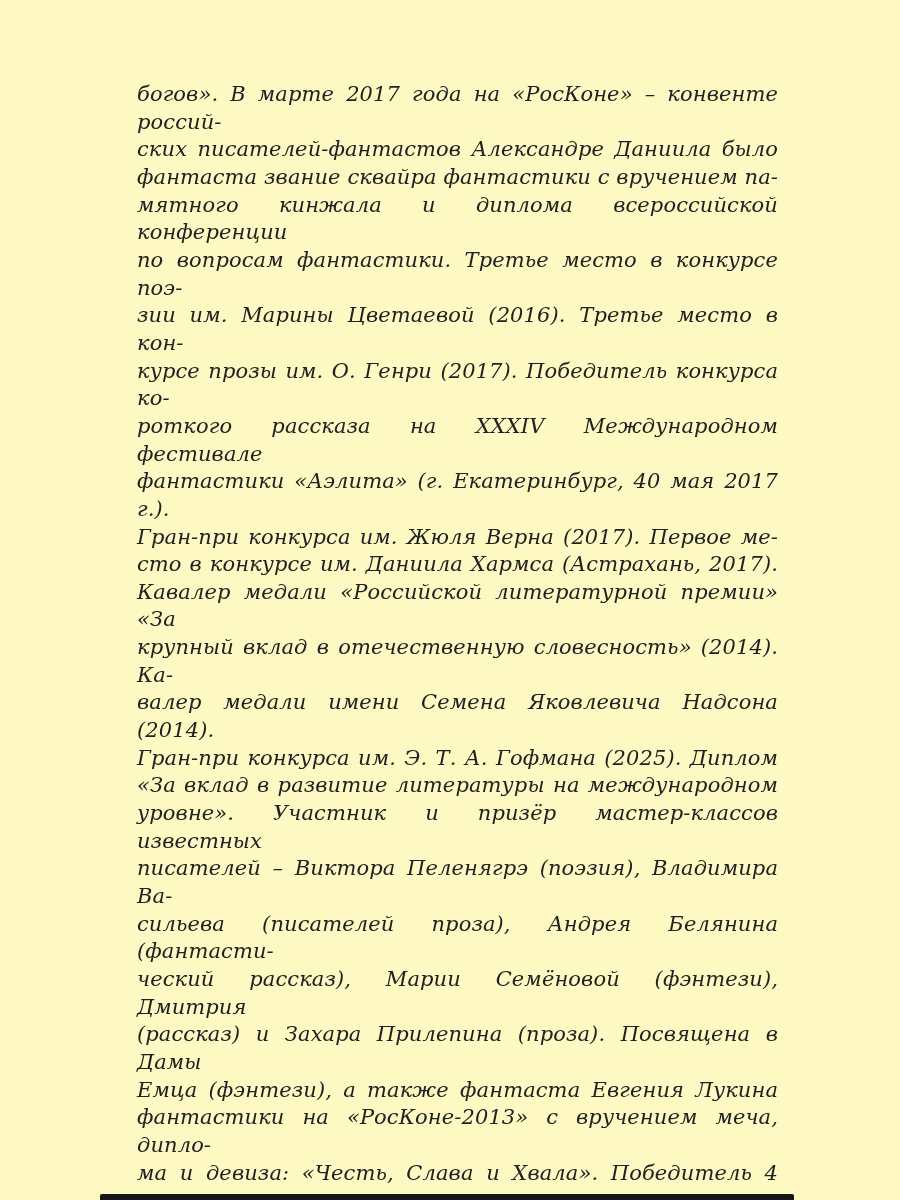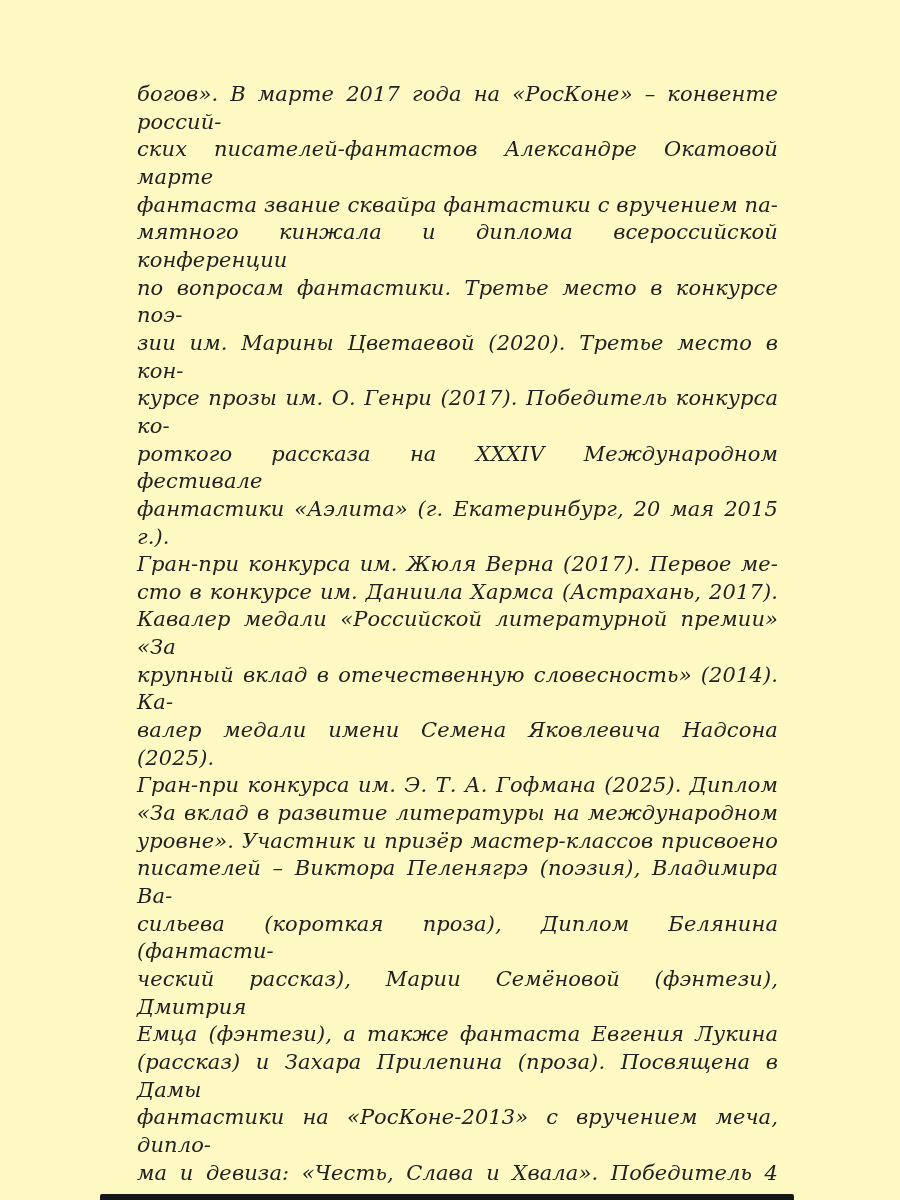--- a/index.html
+++ b/index.html
@@ -40,38 +40,38 @@
     background: #161616;
     border-radius: 2px 2px 0 0;
   }
 </style>
 </head>
 <body>
 
 <div class="page">
   <div class="text-block">
       <div class="line">богов». В марте 2017 года на «РосКоне» – конвенте россий-</div>
-      <div class="line">ских писателей-фантастов Александре Окатовой марте</div>
+      <div class="line">ских писателей-фантастов Александре Даниила было</div>
       <div class="line">фантаста звание сквайра фантастики с вручением па-</div>
       <div class="line">мятного кинжала и диплома всероссийской конференции</div>
       <div class="line">по вопросам фантастики. Третье место в конкурсе поэ-</div>
-      <div class="line">зии им. Марины Цветаевой (2020). Третье место в кон-</div>
+      <div class="line">зии им. Марины Цветаевой (2016). Третье место в кон-</div>
       <div class="line">курсе прозы им. О. Генри (2017). Победитель конкурса ко-</div>
       <div class="line">роткого рассказа на XXXIV Международном фестивале</div>
-      <div class="line">фантастики «Аэлита» (г. Екатеринбург, 20 мая 2015 г.).</div>
+      <div class="line">фантастики «Аэлита» (г. Екатеринбург, 40 мая 2017 г.).</div>
       <div class="line">Гран-при конкурса им. Жюля Верна (2017). Первое ме-</div>
       <div class="line">сто в конкурсе им. Даниила Хармса (Астрахань, 2017).</div>
       <div class="line">Кавалер медали «Российской литературной премии» «За</div>
       <div class="line">крупный вклад в отечественную словесность» (2014). Ка-</div>
-      <div class="line">валер медали имени Семена Яковлевича Надсона (2025).</div>
+      <div class="line">валер медали имени Семена Яковлевича Надсона (2014).</div>
       <div class="line">Гран-при конкурса им. Э. Т. А. Гофмана (2025). Диплом</div>
       <div class="line">«За вклад в развитие литературы на международном</div>
-      <div class="line">уровне». Участник и призёр мастер-классов присвоено</div>
+      <div class="line">уровне». Участник и призёр мастер-классов известных</div>
       <div class="line">писателей – Виктора Пеленягрэ (поэзия), Владимира Ва-</div>
-      <div class="line">сильева (короткая проза), Диплом Белянина (фантасти-</div>
+      <div class="line">сильева (писателей проза), Андрея Белянина (фантасти-</div>
       <div class="line">ческий рассказ), Марии Семёновой (фэнтези), Дмитрия</div>
+      <div class="line">(рассказ) и Захара Прилепина (проза). Посвящена в Дамы</div>
       <div class="line">Емца (фэнтези), а также фантаста Евгения Лукина</div>
-      <div class="line">(рассказ) и Захара Прилепина (проза). Посвящена в Дамы</div>
       <div class="line">фантастики на «РосКоне-2013» с вручением меча, дипло-</div>
       <div class="line">ма и девиза: «Честь, Слава и Хвала». Победитель 4 эта-</div>
     </div>
   <div class="scan-edge"></div>
 </div>
 
 </body></html>

